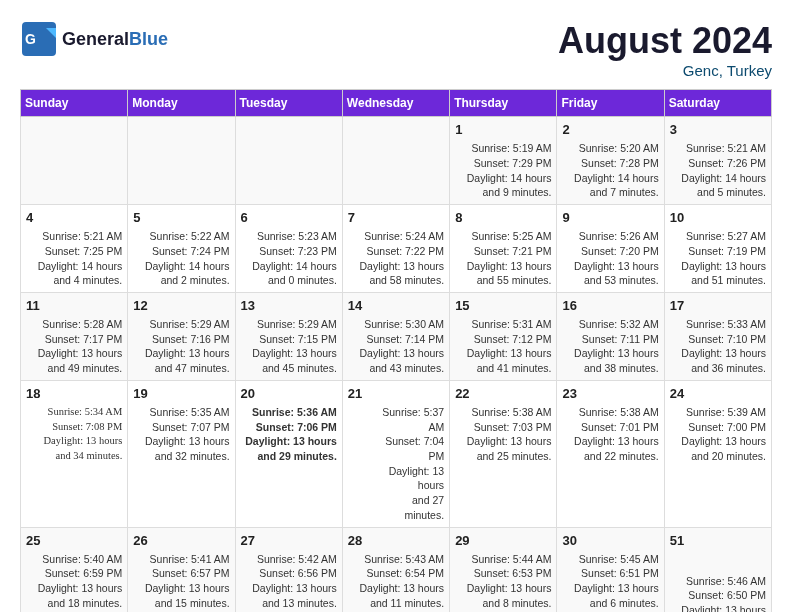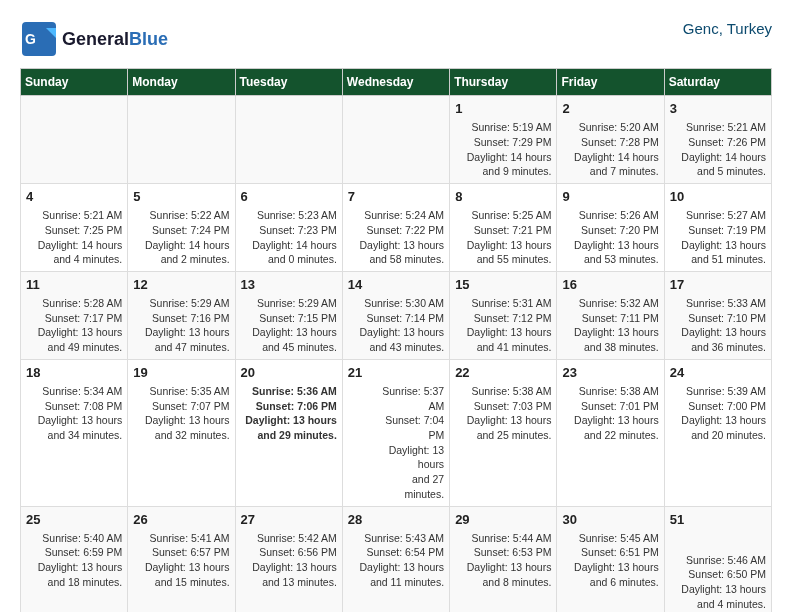--- a/index.html
+++ b/index.html
@@ -32,21 +32,21 @@
     .title-block .location {
       font-size: 15px;
       color: #0c4a6e;
     }
     table {
       width: 100%;
       border-collapse: collapse;
       font-size: 11px;
     }
     thead tr th {
-      background: #14532d;
+      background: #6d28d9;
       color: #fff;
       padding: 6px 4px;
       font-size: 12px;
       font-weight: bold;
       text-align: left;
       border: 1px solid #ccc;
     }
     tbody tr td {
       vertical-align: top;
       padding: 4px 5px;
@@ -87,20 +87,21 @@
         <polygon points="26,8 36,8 36,18" fill="#4db8ff"></polygon>
       </svg>
       <div>
         <div style="font-size:18px;font-weight:bold;color:#1a1a2e;">
           <span>General</span><span style="color:#2a6db5;">Blue</span>
         </div>
       </div>
     </div>
   </div>
   <div class="title-block">
+    <div class="month-year">August 2024</div>
     <div class="location">Genc, Turkey</div>
   </div>
 </div>
 
 <table>
   <thead>
     <tr id="weekday-header">
     <th>Sunday</th>
         <th>Monday</th>
         <th>Tuesday</th>
@@ -236,21 +237,21 @@
           <span class="day-num">17</span>
           <div class="day-content" style="white-space: pre-line;">Sunrise: 5:33 AM
 Sunset: 7:10 PM
 Daylight: 13 hours
 and 36 minutes.</div>
         </td>
       </tr>
       <tr>
         <td>
           <span class="day-num">18</span>
-          <div class="day-content" style="white-space: pre-line;">Sunrise: 5:34 AM
+          <div class="day-content" style="white-space: pre-line; font-family: Liberation Serif, serif;">Sunrise: 5:34 AM
 Sunset: 7:08 PM
 Daylight: 13 hours
 and 34 minutes.</div>
         </td>
         <td>
           <span class="day-num">19</span>
           <div class="day-content" style="white-space: pre-line;">Sunrise: 5:35 AM
 Sunset: 7:07 PM
 Daylight: 13 hours
 and 32 minutes.</div>

